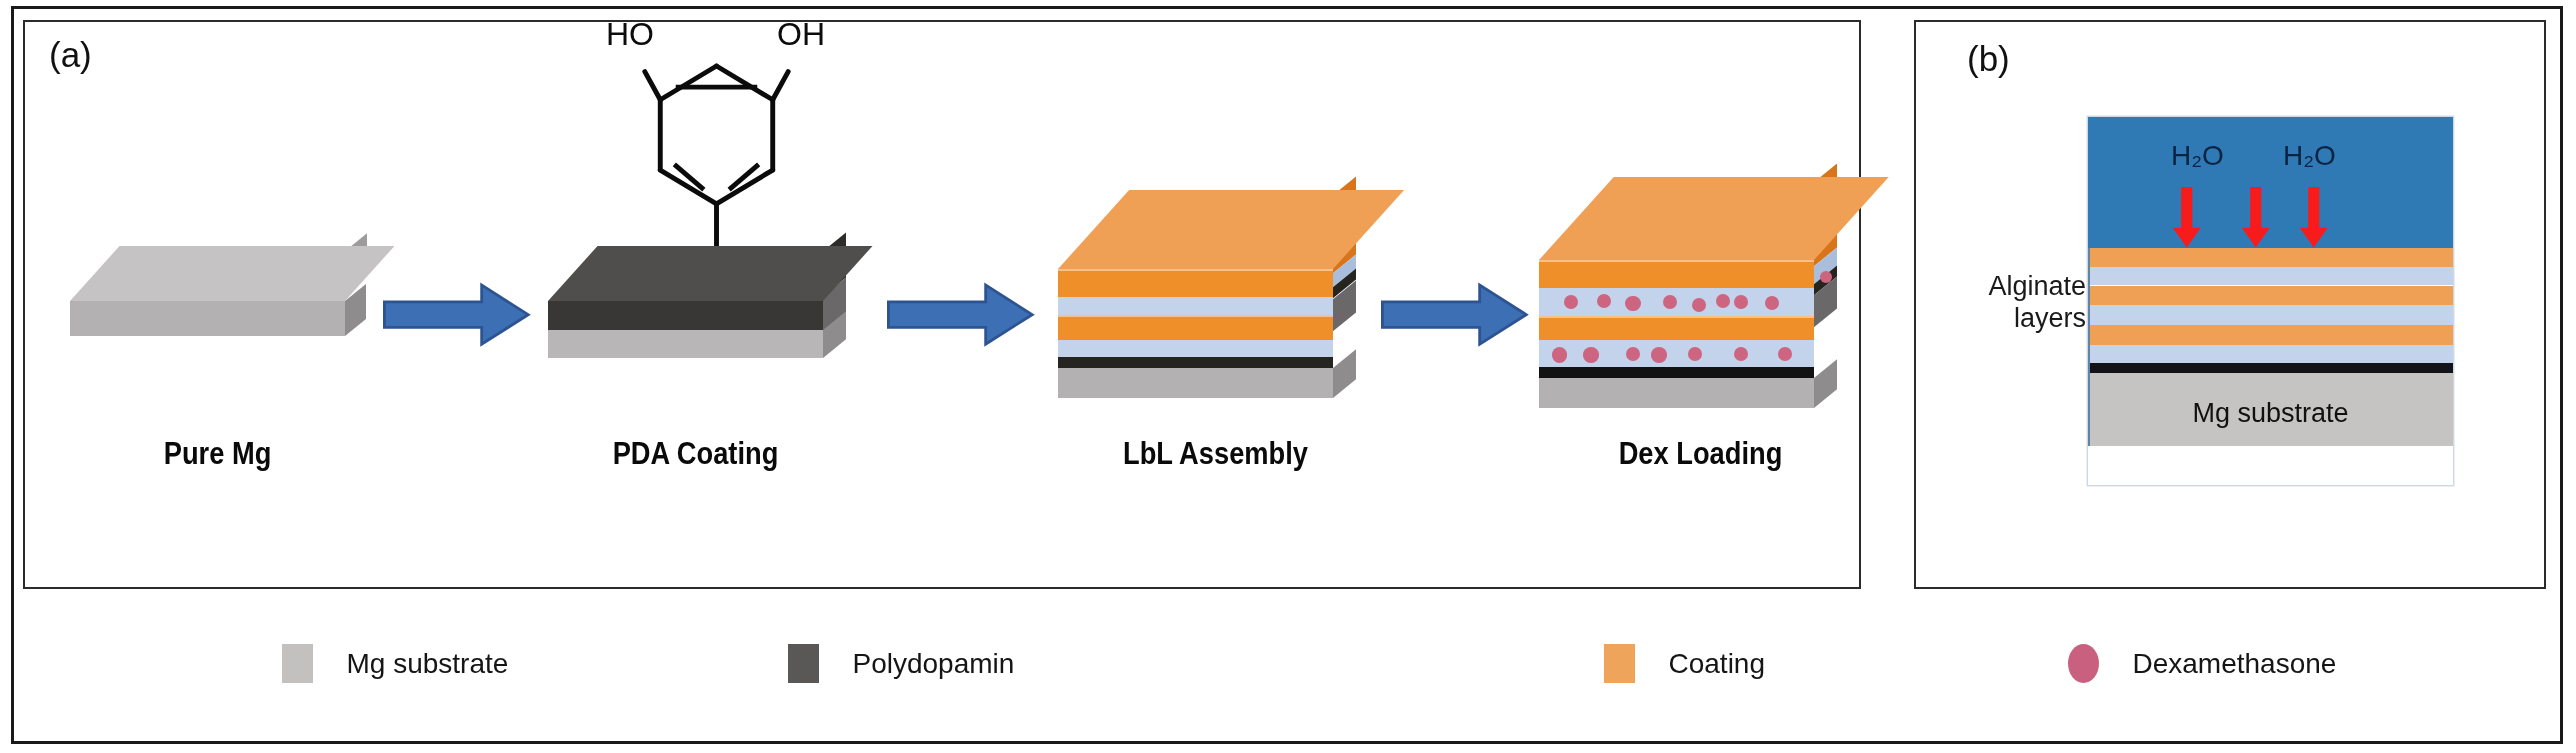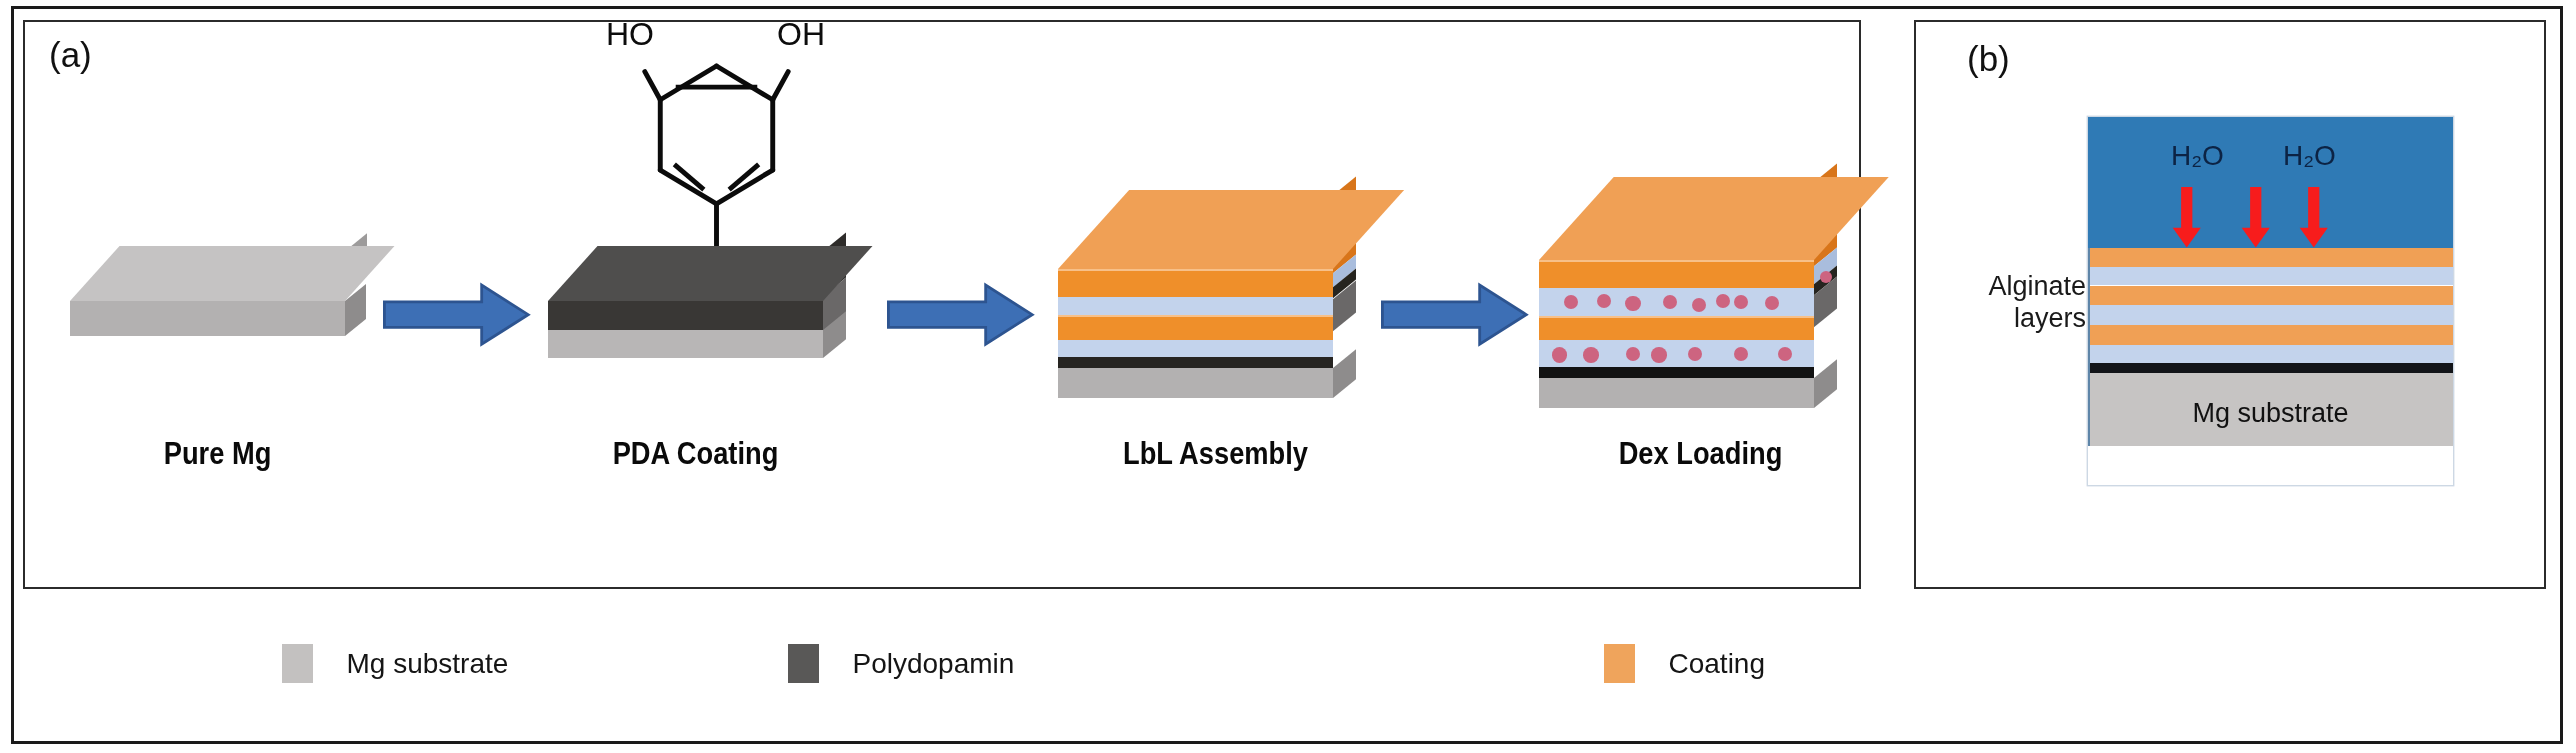--- a/index.html
+++ b/index.html
@@ -251,16 +251,20 @@
       <div class="leg-txt">Mg substrate</div>
     </div>
     <div class="leg-item" style="left:717px;margin-left:48px;">
       <div class="leg-sw" style="background:#595857;"></div>
       <div class="leg-txt">Polydopamin</div>
     </div>
     <div class="leg-item" style="left:1581px;">
       <div class="leg-sw" style="background:#efa45c;"></div>
       <div class="leg-txt">Coating</div>
     </div>
+    <div class="leg-item" style="left:2045px;">
+      <div class="leg-dot" style="background:#c9607f;"></div>
+      <div class="leg-txt">Dexamethasone</div>
+    </div>
   </div>
 
 </div>
 
 
 </body></html>

